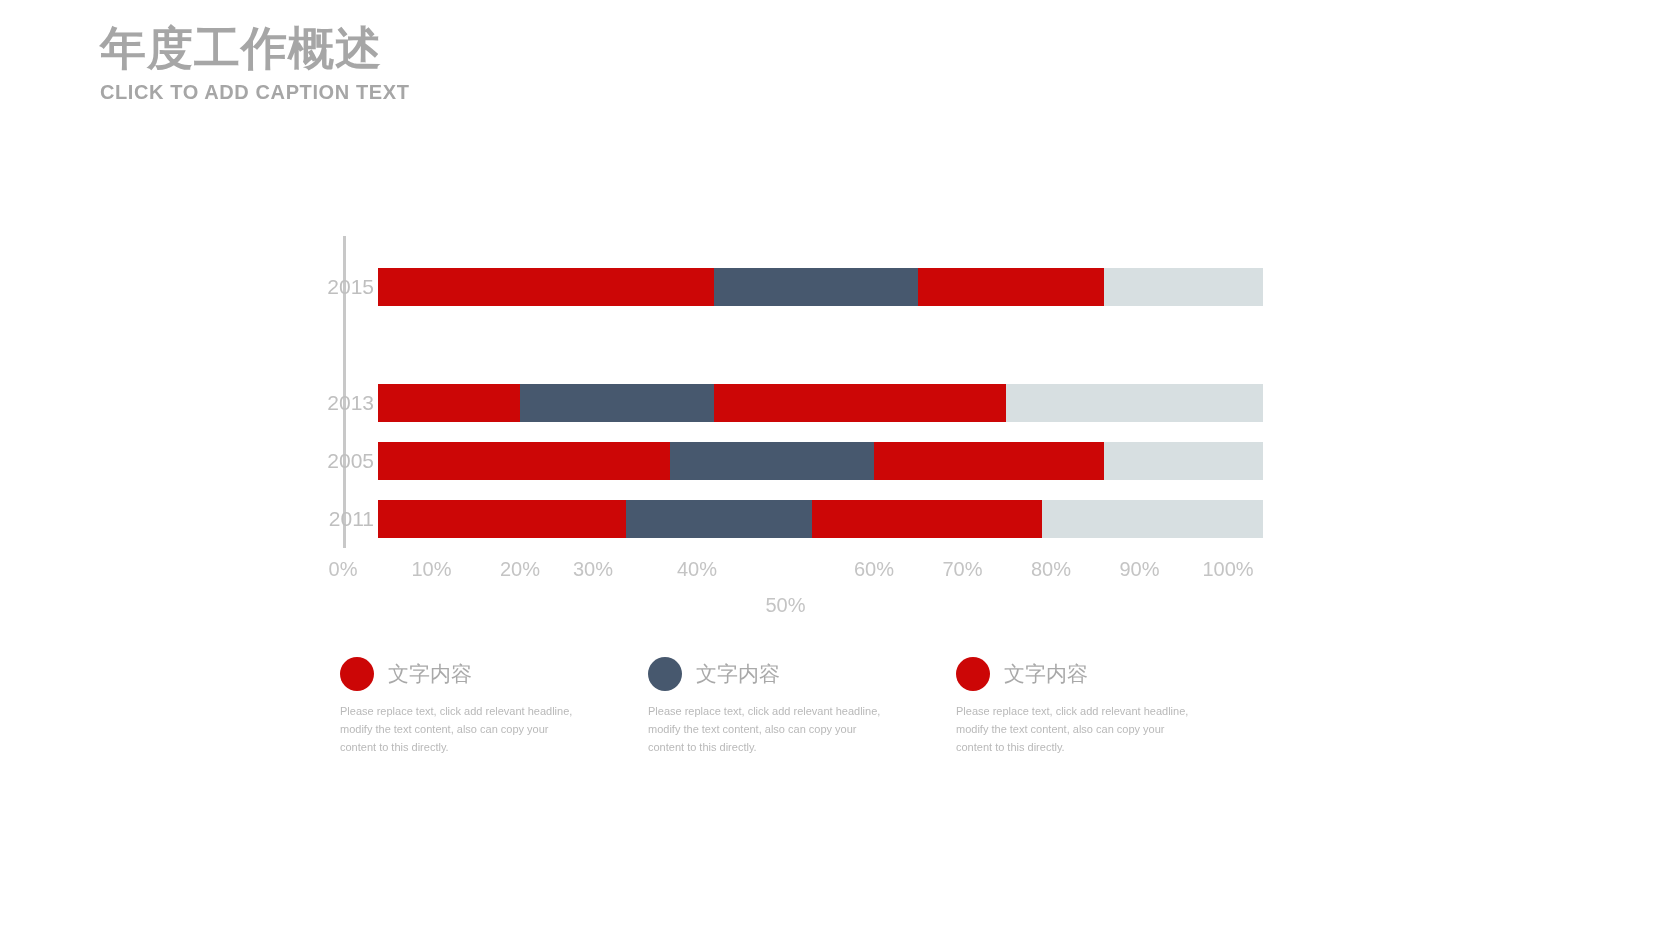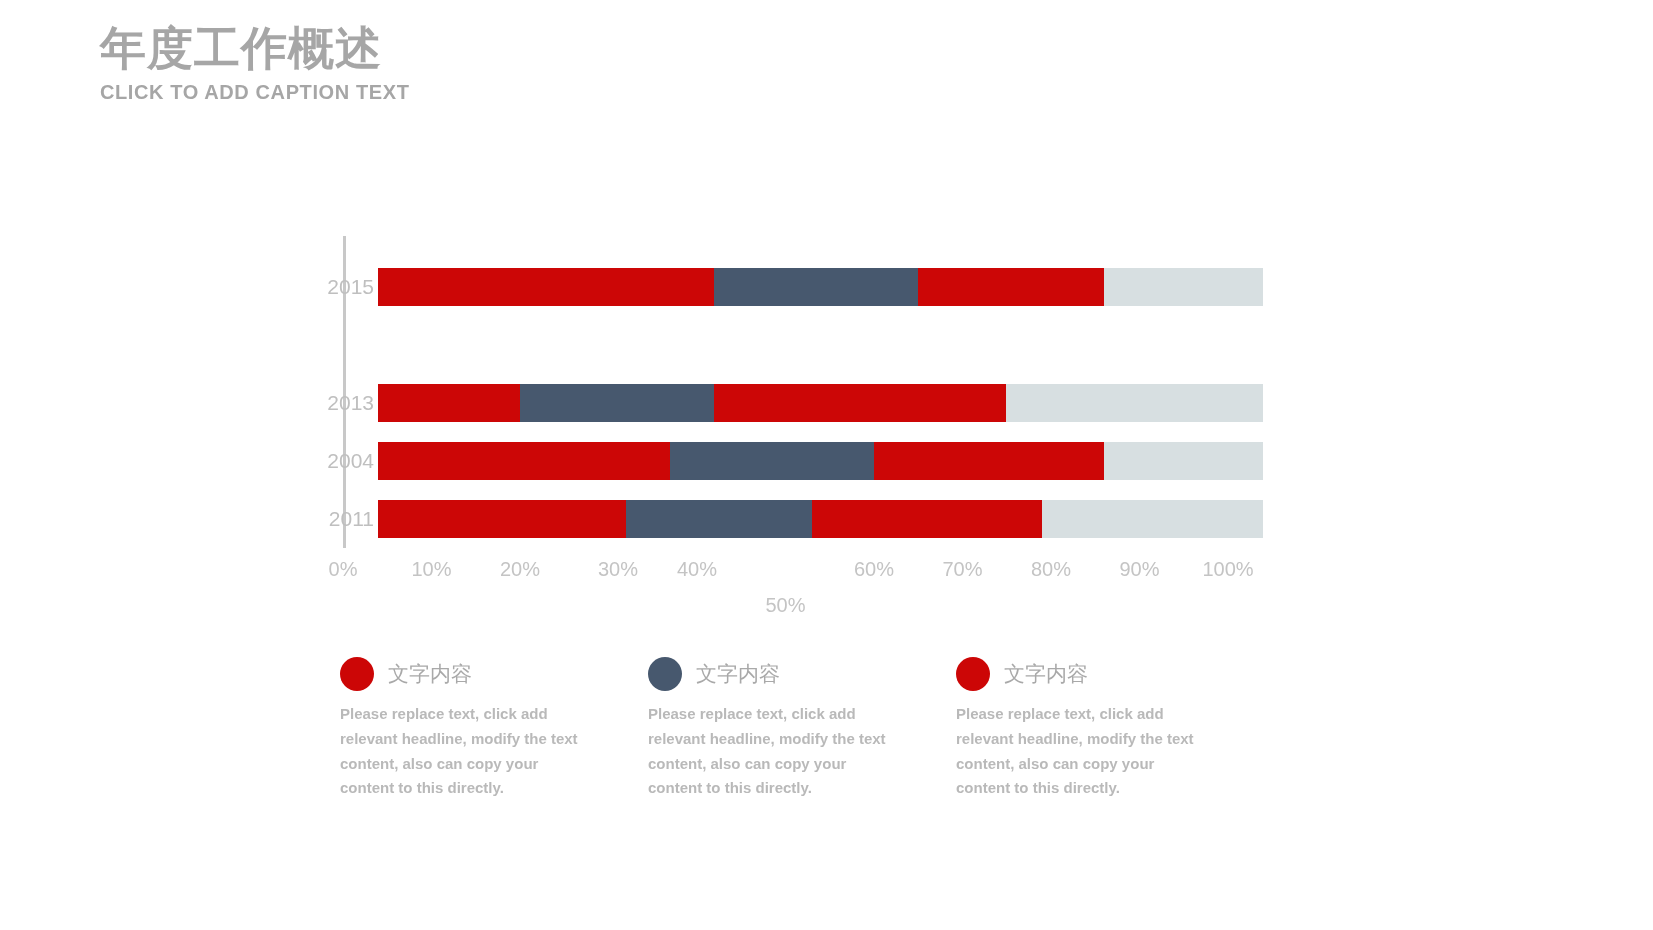--- a/index.html
+++ b/index.html
@@ -134,24 +134,23 @@
     flex: none;
   }
   .legend-title {
     font-size: 21px;
     color: #a9a9a9;
     white-space: nowrap;
   }
   .legend-desc {
     margin-top: 6px;
     width: 240px;
-    font-size: 15px;
+    font-size: 11px;
     line-height: 1.65;
     color: #b9b9b9;
-    font-weight: bold;
   }
 </style>
 </head>
 <body>
 
 <div class="header">
   <div class="title">年度工作概述</div>
   <div class="subtitle">CLICK TO ADD CAPTION TEXT</div>
 </div>
 
@@ -167,40 +166,40 @@
           <div class="seg" title="remainder 18%" style="left: 725.7px; width: 159.3px; background: rgb(215, 223, 225);"></div>
         </div>
         <div class="bar-row" style="top: 132px;">
           <div class="y-label">2013</div>
           <div class="seg" title="文字内容 16%" style="left: 0px; width: 141.6px; background: rgb(204, 6, 6);"></div>
           <div class="seg" title="文字内容 22%" style="left: 141.6px; width: 194.7px; background: rgb(71, 88, 110);"></div>
           <div class="seg" title="文字内容 33%" style="left: 336.3px; width: 292.05px; background: rgb(204, 6, 6);"></div>
           <div class="seg" title="remainder 29%" style="left: 628.35px; width: 256.65px; background: rgb(215, 223, 225);"></div>
         </div>
         <div class="bar-row" style="top: 190px;">
-          <div class="y-label">2004</div>
+          <div class="y-label">2005</div>
           <div class="seg" title="文字内容 33%" style="left: 0px; width: 292.05px; background: rgb(204, 6, 6);"></div>
           <div class="seg" title="文字内容 23%" style="left: 292.05px; width: 203.55px; background: rgb(71, 88, 110);"></div>
           <div class="seg" title="文字内容 26%" style="left: 495.6px; width: 230.1px; background: rgb(204, 6, 6);"></div>
           <div class="seg" title="remainder 18%" style="left: 725.7px; width: 159.3px; background: rgb(215, 223, 225);"></div>
         </div>
         <div class="bar-row" style="top: 248px;">
           <div class="y-label">2011</div>
           <div class="seg" title="文字内容 28%" style="left: 0px; width: 247.8px; background: rgb(204, 6, 6);"></div>
           <div class="seg" title="文字内容 21%" style="left: 247.8px; width: 185.85px; background: rgb(71, 88, 110);"></div>
           <div class="seg" title="文字内容 26%" style="left: 433.65px; width: 230.1px; background: rgb(204, 6, 6);"></div>
           <div class="seg" title="remainder 25%" style="left: 663.75px; width: 221.25px; background: rgb(215, 223, 225);"></div>
         </div>
       </div>
   </div>
   <div class="x-axis" id="x-axis">
       <div class="x-tick" style="left: 0px;">0%</div>
       <div class="x-tick" style="left: 88.5px; text-align: right;">10%</div>
       <div class="x-tick" style="left: 177px;">20%</div>
-      <div class="x-tick" style="left: 275px;">30%</div>
+      <div class="x-tick" style="left: 250px;">30%</div>
       <div class="x-tick" style="left: 354px;">40%</div>
       <div class="x-tick" style="left: 442.5px; margin-top: 36px;">50%</div>
       <div class="x-tick" style="left: 531px;">60%</div>
       <div class="x-tick" style="left: 619.5px;">70%</div>
       <div class="x-tick" style="left: 708px;">80%</div>
       <div class="x-tick" style="left: 796.5px;">90%</div>
       <div class="x-tick" style="left: 885px;">100%</div>
     </div>
 </div>
 

